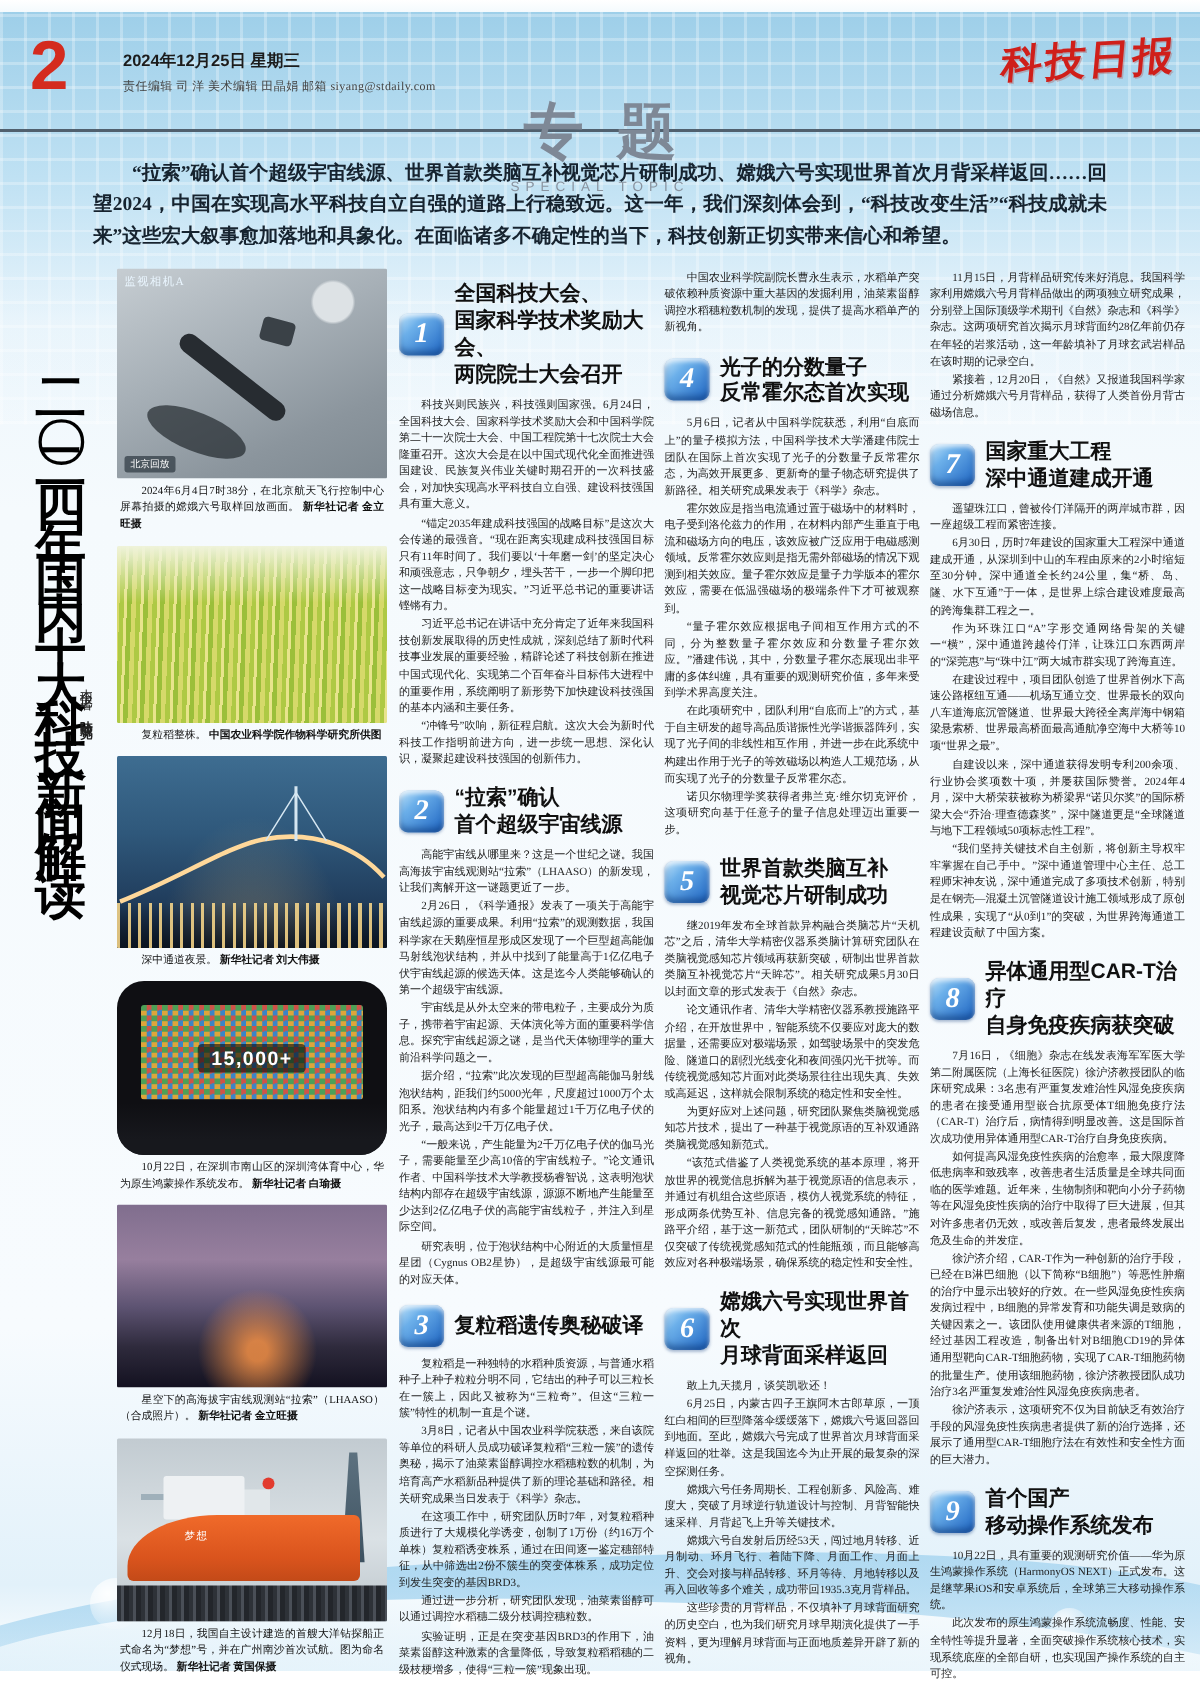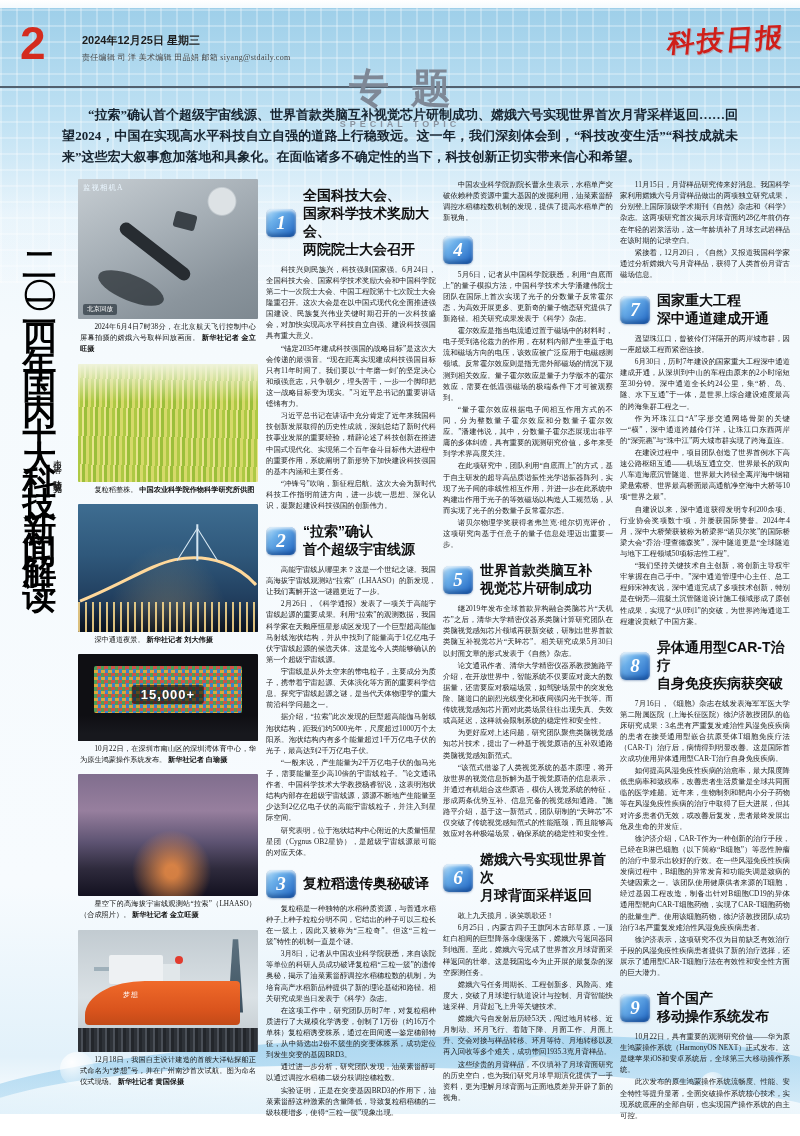--- a/index.html
+++ b/index.html
@@ -15,21 +15,21 @@
   
   header{position:relative;height:88px;z-index:2;}
   .page-num{position:absolute;left:20px;top:20px;font-size:46px;font-weight:900;color:#d42b1e;
     font-family:"Liberation Sans","DejaVu Sans",sans-serif;line-height:1;}
   .date-block{position:absolute;left:82px;top:33px;}
   .date{font-size:11px;font-weight:bold;color:#1c1c1c;font-family:"Liberation Sans","DejaVu Sans",sans-serif;}
   .editors{font-size:8px;color:#444;margin-top:4px;letter-spacing:.3px;}
   .section-block{position:absolute;left:50%;transform:translateX(-50%);top:18px;text-align:center;margin-top:48px;}
   .section-cn{font-size:40px;font-weight:900;color:#7e8896;letter-spacing:22px;padding-left:22px;
     font-family:"Liberation Sans","DejaVu Sans",sans-serif;line-height:1.1;}
-  .section-en{display:inline-block;font-size:9px;font-weight:bold;color:#8a94a0;letter-spacing:4px;
+  .section-en{display:inline-block;font-size:9px;font-weight:normal;color:#8a94a0;letter-spacing:4px;
     background:transparent;padding:0 10px;font-family:"Liberation Sans","DejaVu Sans",sans-serif;margin-top:9px;}
   .masthead{position:absolute;right:16px;top:22px;font-size:27px;font-weight:900;color:#cf1f1a;
     transform:skewX(-8deg) rotate(-3deg);letter-spacing:2px;text-shadow:1px 1px 0 rgba(180,30,20,.25);}
   .header-rule{position:absolute;top:86px;left:0;right:0;height:2px;background:#51606e;z-index:1;}
   
   .intro{position:relative;z-index:2;width:676px;margin:16px auto 0;font-size:13px;line-height:1.62;
     font-weight:600;color:#16232f;text-align:justify;}
   .intro p{margin:0;text-indent:2em;}
   
   .content{position:relative;z-index:2;display:flex;align-items:flex-start;padding:12px 10px 0 18px;}
@@ -56,21 +56,21 @@
   .ph-rice{height:118px;background:
      linear-gradient(180deg,#eff3da 0%,rgba(239,243,218,0) 32%),
      repeating-linear-gradient(92deg,#d6d96a 0 3px,#aec944 3px 6px,#e8e48c 6px 8px,#9bbf3a 8px 11px);}
   .ph-bridge{height:128px;background:
      radial-gradient(ellipse at 50% 118%,rgba(255,205,120,.35),transparent 52%),
      linear-gradient(180deg,#3e6d91 0%,#2f587b 40%,#224060 72%,#152740 100%);}
   .ph-bridge svg{position:absolute;inset:0;}
   .ph-bridge .lights{position:absolute;left:0;right:0;bottom:0;height:30px;
      background:repeating-linear-gradient(90deg,rgba(255,220,140,.85) 0 2px,transparent 2px 7px),
      linear-gradient(180deg,transparent,rgba(8,15,25,.85));}
-  .ph-harmony{height:87px;background:#0f0f13;}
+  .ph-harmony{height:116px;background:#0f0f13;border-radius:18px;}
   .icon-wall{position:absolute;left:9%;top:14%;width:82%;height:54%;opacity:.92;border-radius:2px;
      background:conic-gradient(#e05a4e 0 25%,#3f8fd6 0 50%,#f0b23e 0 75%,#53ad5d 0 100%);background-size:7px 7px;}
   .screen-chip{position:absolute;left:50%;top:36%;transform:translateX(-50%);color:#fff;font-weight:bold;
      font-size:13px;letter-spacing:1px;background:rgba(8,8,12,.6);padding:2px 9px;border-radius:3px;
      font-family:"Liberation Sans","DejaVu Sans",sans-serif;}
   .stage{position:absolute;left:0;right:0;bottom:0;height:30%;background:linear-gradient(180deg,rgba(10,10,14,0),#17181d 70%);}
   .ph-stars{height:122px;background:
      radial-gradient(ellipse at 52% 80%,rgba(255,150,70,.8) 0 5%,transparent 30%),
      linear-gradient(180deg,#806e8e 0%,#977f9e 30%,#5d5372 56%,#2e2a3c 78%,#131120 100%);}
   .ph-ship{height:122px;background:linear-gradient(180deg,#c2cbd1 0%,#dae1e5 55%,#bcc5cb 100%);}
@@ -253,20 +253,22 @@
         <p>3月8日，记者从中国农业科学院获悉，来自该院等单位的科研人员成功破译复粒稻“三粒一簇”的遗传奥秘，揭示了油菜素甾醇调控水稻穗粒数的机制，为培育高产水稻新品种提供了新的理论基础和路径。相关研究成果当日发表于《科学》杂志。</p>
         <p>在这项工作中，研究团队历时7年，对复粒稻种质进行了大规模化学诱变，创制了1万份（约16万个单株）复粒稻诱变株系，通过在田间逐一鉴定穗部特征，从中筛选出2份不簇生的突变体株系，成功定位到发生突变的基因BRD3。</p>
         <p>通过进一步分析，研究团队发现，油菜素甾醇可以通过调控水稻穗二级分枝调控穗粒数。</p>
         <p>实验证明，正是在突变基因BRD3的作用下，油菜素甾醇这种激素的含量降低，导致复粒稻稻穗的二级枝梗增多，使得“三粒一簇”现象出现。</p>
         <p>中国农业科学院副院长曹永生表示，水稻单产突破依赖种质资源中重大基因的发掘利用，油菜素甾醇调控水稻穗粒数机制的发现，提供了提高水稻单产的新视角。</p>
       </article>
 
       <article>
         <div class="article-head">
           <div class="badge">4</div>
+          <h2>光子的分数量子
+反常霍尔态首次实现</h2>
         </div>
         <p>5月6日，记者从中国科学院获悉，利用“自底而上”的量子模拟方法，中国科学技术大学潘建伟院士团队在国际上首次实现了光子的分数量子反常霍尔态，为高效开展更多、更新奇的量子物态研究提供了新路径。相关研究成果发表于《科学》杂志。</p>
         <p>霍尔效应是指当电流通过置于磁场中的材料时，电子受到洛伦兹力的作用，在材料内部产生垂直于电流和磁场方向的电压，该效应被广泛应用于电磁感测领域。反常霍尔效应则是指无需外部磁场的情况下观测到相关效应。量子霍尔效应是量子力学版本的霍尔效应，需要在低温强磁场的极端条件下才可被观察到。</p>
         <p>“量子霍尔效应根据电子间相互作用方式的不同，分为整数量子霍尔效应和分数量子霍尔效应。”潘建伟说，其中，分数量子霍尔态展现出非平庸的多体纠缠，具有重要的观测研究价值，多年来受到学术界高度关注。</p>
         <p>在此项研究中，团队利用“自底而上”的方式，基于自主研发的超导高品质谐振性光学谐振器阵列，实现了光子间的非线性相互作用，并进一步在此系统中构建出作用于光子的等效磁场以构造人工规范场，从而实现了光子的分数量子反常霍尔态。</p>
         <p>诺贝尔物理学奖获得者弗兰克·维尔切克评价，这项研究向基于任意子的量子信息处理迈出重要一步。</p>
       </article>
 
       <article>
         <div class="article-head">

